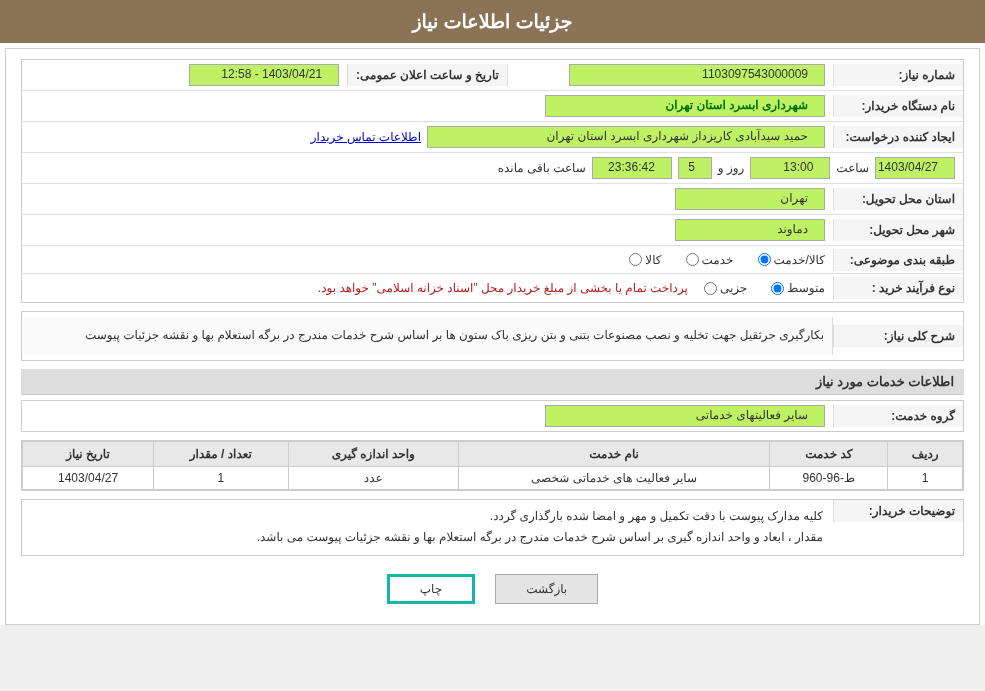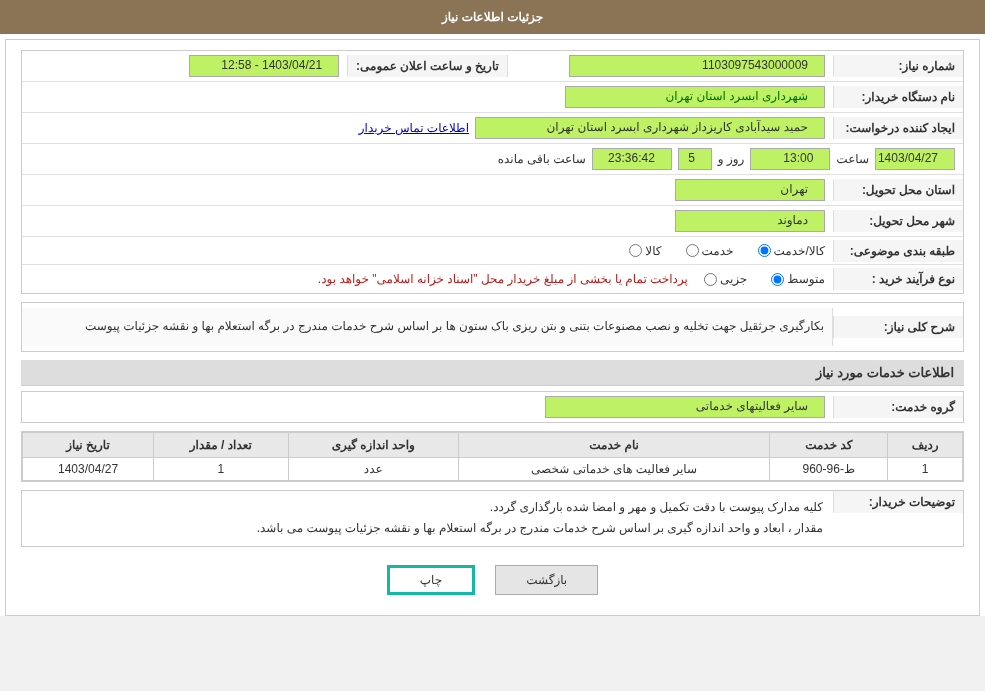--- a/index.html
+++ b/index.html
@@ -13,21 +13,21 @@
     .page-container {
       width: 985px;
       margin: 0 auto;
       background: #fff;
     }
     .header {
       background: #8B7355;
       color: #fff;
       text-align: center;
       padding: 10px 0;
-      font-size: 12px;
+      font-size: 19px;
       font-weight: bold;
     }
     .content {
       padding: 10px 15px;
       background: #fff;
       border: 1px solid #ccc;
       margin: 5px;
     }
     .form-section {
       border: 1px solid #ccc;
@@ -167,28 +167,28 @@
         </div>
         <div class="label-cell" style="border-right:1px solid #ddd;">تاریخ و ساعت اعلان عمومی:</div>
         <div class="value-cell">
           <div class="input-box medium">1403/04/21 - 12:58</div>
         </div>
       </div>
 
       <div class="form-row">
         <div class="label-cell">نام دستگاه خریدار:</div>
         <div class="value-cell">
-          <div class="input-box" style="width: 260px; color: rgb(0, 112, 0); font-weight: normal;">شهرداری ابسرد استان تهران</div>
+          <div class="input-box" style="width: 280px; color: rgb(0, 112, 0); font-weight: bold;">شهرداری ابسرد استان تهران</div>
         </div>
       </div>
 
       <div class="form-row">
         <div class="label-cell">ایجاد کننده درخواست:</div>
         <div class="value-cell">
-          <div class="input-box" style="width:350px;">حمید سیدآبادی کاریزداز شهرداری ابسرد استان تهران</div>
+          <div class="input-box" style="width:398px;">حمید سیدآبادی کاریزداز شهرداری ابسرد استان تهران</div>
           <span class="link-text">اطلاعات تماس خریدار</span>
         </div>
       </div>
 
       <div class="form-row">
         <div class="value-cell">
           <div class="input-box small">1403/04/27</div>
           <span>ساعت</span>
           <div class="input-box small">13:00</div>
           <span>روز و</span>

